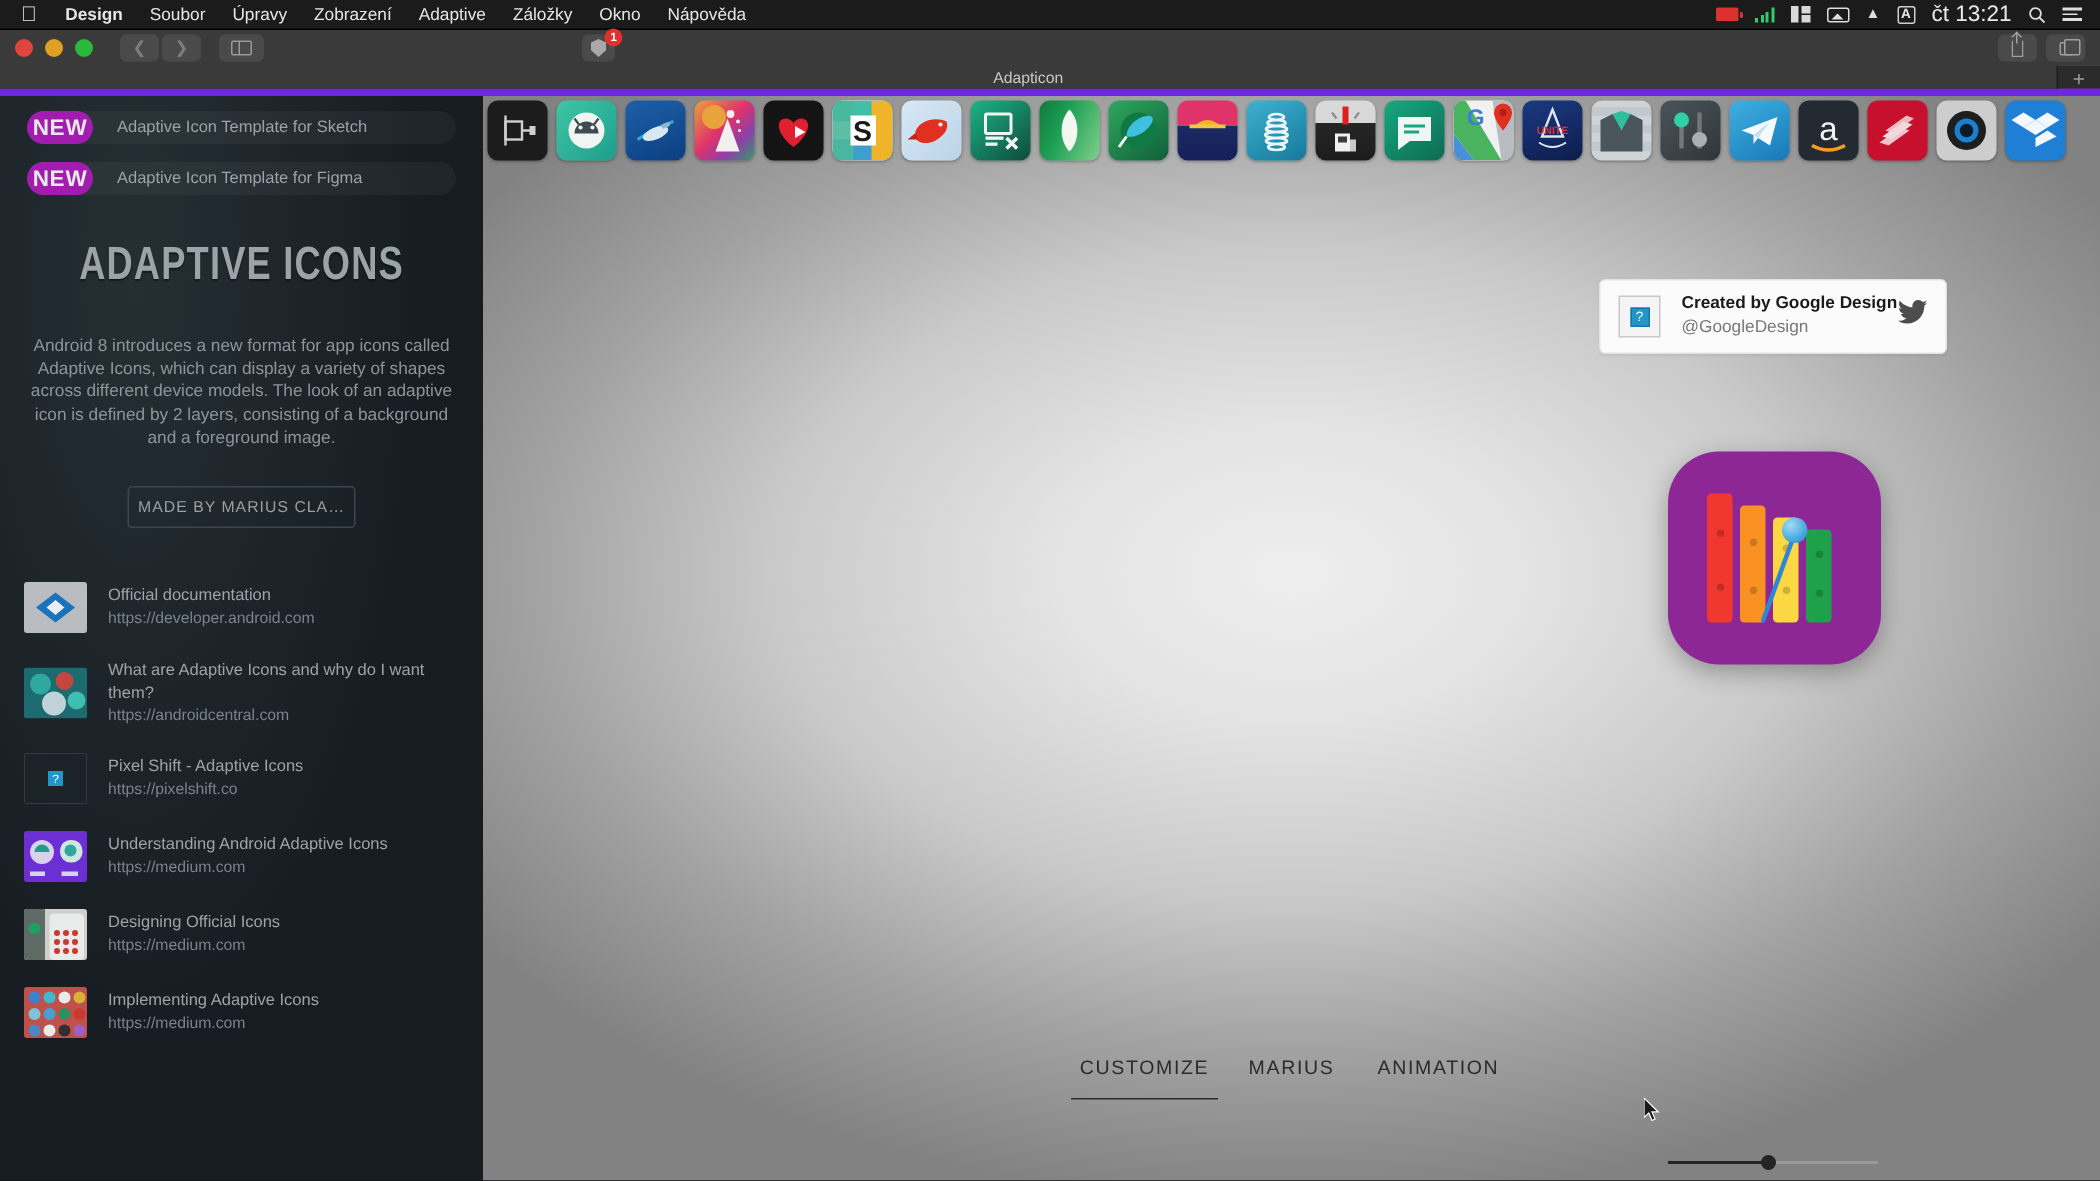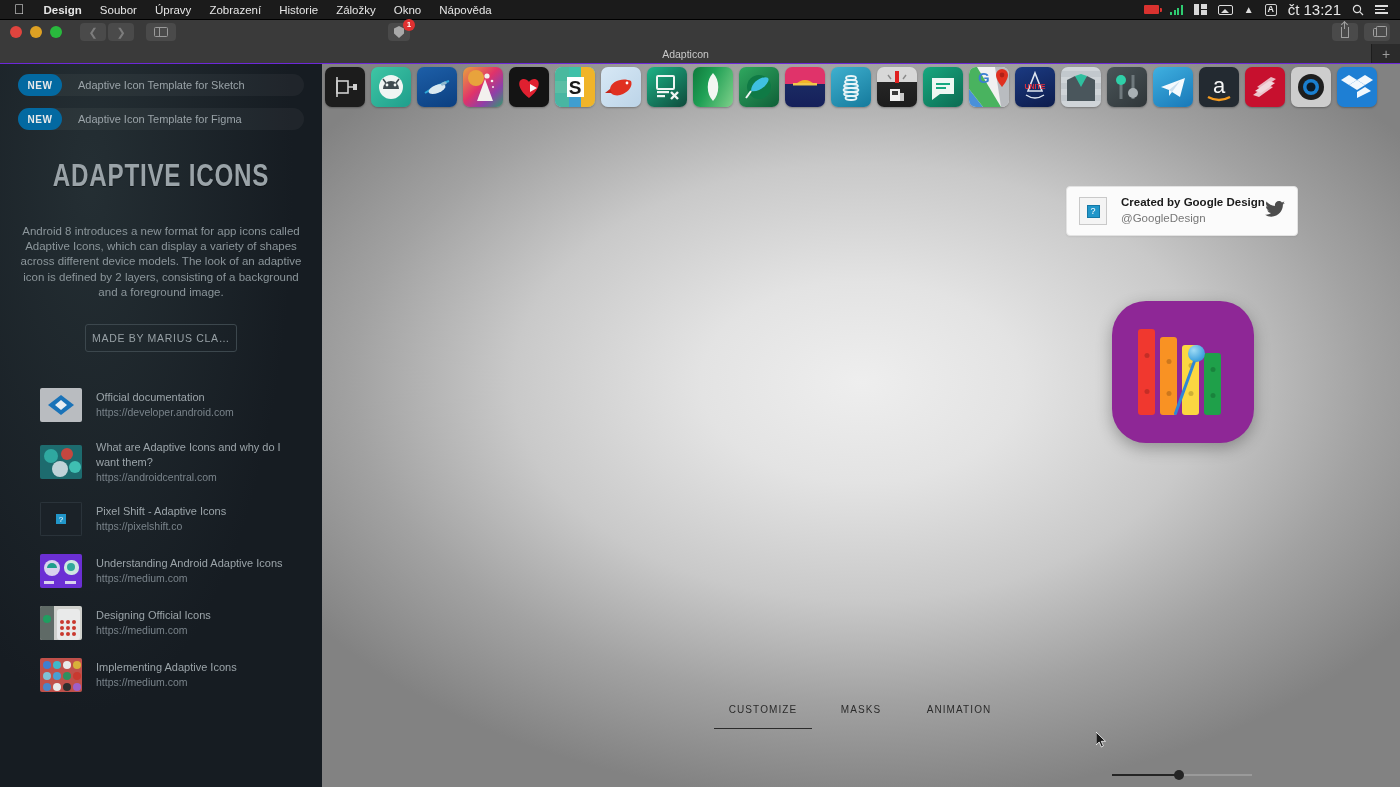--- a/index.html
+++ b/index.html
@@ -174,21 +174,21 @@
   .tabs-glyph::after {
     content: ""; position: absolute; left: 2.5px; top: -3px;
     width: 9px; height: 9px; border: 1.2px solid #a0a0a0; border-radius: 1.5px;
     background: #4a4a4a;
   }
 
   
   .tabbar {
     height: 20px; background: #2b2b2b;
     display: flex; align-items: stretch; position: relative;
-    border-bottom: 1px solid #6d28d9;
+    border-bottom: 5px solid #6d28d9;
   }
   .tab {
     flex: 1; display: flex; align-items: center; justify-content: center;
     font-size: 10.5px; color: #9d9d9d;
     border-right: 1px solid #1d1d1d; white-space: nowrap; overflow: hidden;
   }
   .tab.active { background: #3a3a3a; color: #c9c9c9; }
   .newtab {
     width: 28px; display: flex; align-items: center; justify-content: center;
     color: #9d9d9d; font-size: 14px; line-height: 1;
@@ -208,22 +208,22 @@
     background: radial-gradient(ellipse at 28% 16%, rgba(48,62,66,0.55) 0%, rgba(22,28,34,0) 62%);
     pointer-events: none;
   }
   .new-row {
     position: relative; z-index: 2;
     margin: 0 18px 12px 18px; height: 22px;
     background: rgba(255,255,255,0.045); border-radius: 11px;
     display: flex; align-items: center;
   }
   .new-badge {
-    background: #0369a1; color: #e9e9e9;
-    font-size: 10px; font-weight: bold; letter-spacing: 0.5px;
+    background: #a21caf; color: #e9e9e9;
+    font-size: 15px; font-weight: bold; letter-spacing: 0.5px;
     height: 22px; min-width: 44px; border-radius: 11px;
     display: flex; align-items: center; justify-content: center;
   }
   .new-label { font-size: 11px; color: #9aa3a8; margin-left: 16px; }
   .brand-title {
     position: relative; z-index: 2;
     text-align: center; margin-top: 28px;
     font-size: 31px; font-weight: bold;
     letter-spacing: 1px;
     color: #9aa3a8;
@@ -240,21 +240,21 @@
   .made-by {
     position: relative; z-index: 2;
     display: block; margin: 24px auto 0 auto;
     width: 152px; height: 28px;
     border: 1px solid #3c474d; border-radius: 3px;
     background: transparent; color: #97a0a5;
     font-size: 10.5px; letter-spacing: 0.7px;
     font-family: "Liberation Sans", sans-serif;
     white-space: nowrap; overflow: hidden; text-overflow: ellipsis;
   }
-  .links { position: relative; z-index: 2; margin-top: 30px; padding-left: 24px; }
+  .links { position: relative; z-index: 2; margin-top: 30px; }
   .link-row {
     display: flex; align-items: center; gap: 14px;
     padding: 6px 16px 6px 16px; margin-bottom: 6px;
   }
   .thumb {
     width: 42px; height: 34px; flex: none; border-radius: 2px;
     overflow: hidden; position: relative; background: #2a3136;
   }
   .link-text { min-width: 0; }
   .link-title { font-size: 11px; color: #9ba4a9; line-height: 1.35; }
@@ -327,21 +327,21 @@
     background: radial-gradient(circle at 34% 30%, #9fdcf5 0%, #4aa8e0 60%, #2b7fc2 100%);
     left: 76px; top: 44px;
   }
 
   
   .tabs-row {
     position: absolute; left: 0; top: 640px; width: 1078px;
     display: flex; justify-content: center; gap: 0;
   }
   .ctrl-tab {
-    font-size: 10px; letter-spacing: 1.1px; color: #2b2b2b;
+    font-size: 13px; letter-spacing: 1.1px; color: #2b2b2b;
     width: 98px; text-align: center; padding-bottom: 14px;
     position: relative;
   }
   .ctrl-tab.active::after {
     content: ""; position: absolute; left: 0; right: 0; bottom: 0;
     height: 1.5px; background: #2b2b2b;
   }
   .ctrl-tab.active { width: 98px; }
   .slider-wrap {
     position: absolute; left: 790px; top: 706px; width: 140px; height: 10px;
@@ -369,21 +369,21 @@
 
 <div id="screen">
 
   <div class="menubar">
     <div class="menubar-left">
       <span class="apple-logo"></span>
       <span class="menu-item bold">Design</span>
       <span class="menu-item">Soubor</span>
       <span class="menu-item">Úpravy</span>
       <span class="menu-item">Zobrazení</span>
-      <span class="menu-item">Historie</span>
+      <span class="menu-item">Adaptive</span>
       <span class="menu-item">Záložky</span>
       <span class="menu-item">Okno</span>
       <span class="menu-item">Nápověda</span>
     </div>
     <div class="menubar-right">
       <span class="mb-icon">
           <span class="battery-red"></span>
         </span>
       <span class="mb-icon">
         <span class="wifi-bars">
@@ -814,21 +814,21 @@
           <span class="bar" style="left:92px;top:52px;width:17px;height:62px;background:#1fa04a">
             <i style="top:14px"></i>
               <i style="top:40px"></i>
           </span>
           <span class="mallet-stick"></span>
           <span class="mallet-head"></span>
         </div>
 
         <div class="tabs-row">
           <div class="ctrl-tab active">CUSTOMIZE</div>
-          <div class="ctrl-tab">MASKS</div>
+          <div class="ctrl-tab">MARIUS</div>
           <div class="ctrl-tab">ANIMATION</div>
         </div>
 
         <div class="slider-wrap">
           <span class="slider-track"></span>
           <span class="slider-fill" id="slider-fill" style="width: 48%;"></span>
           <span class="slider-knob" id="slider-knob" style="left: 48%;"></span>
         </div>
 
         <span class="cursor">

